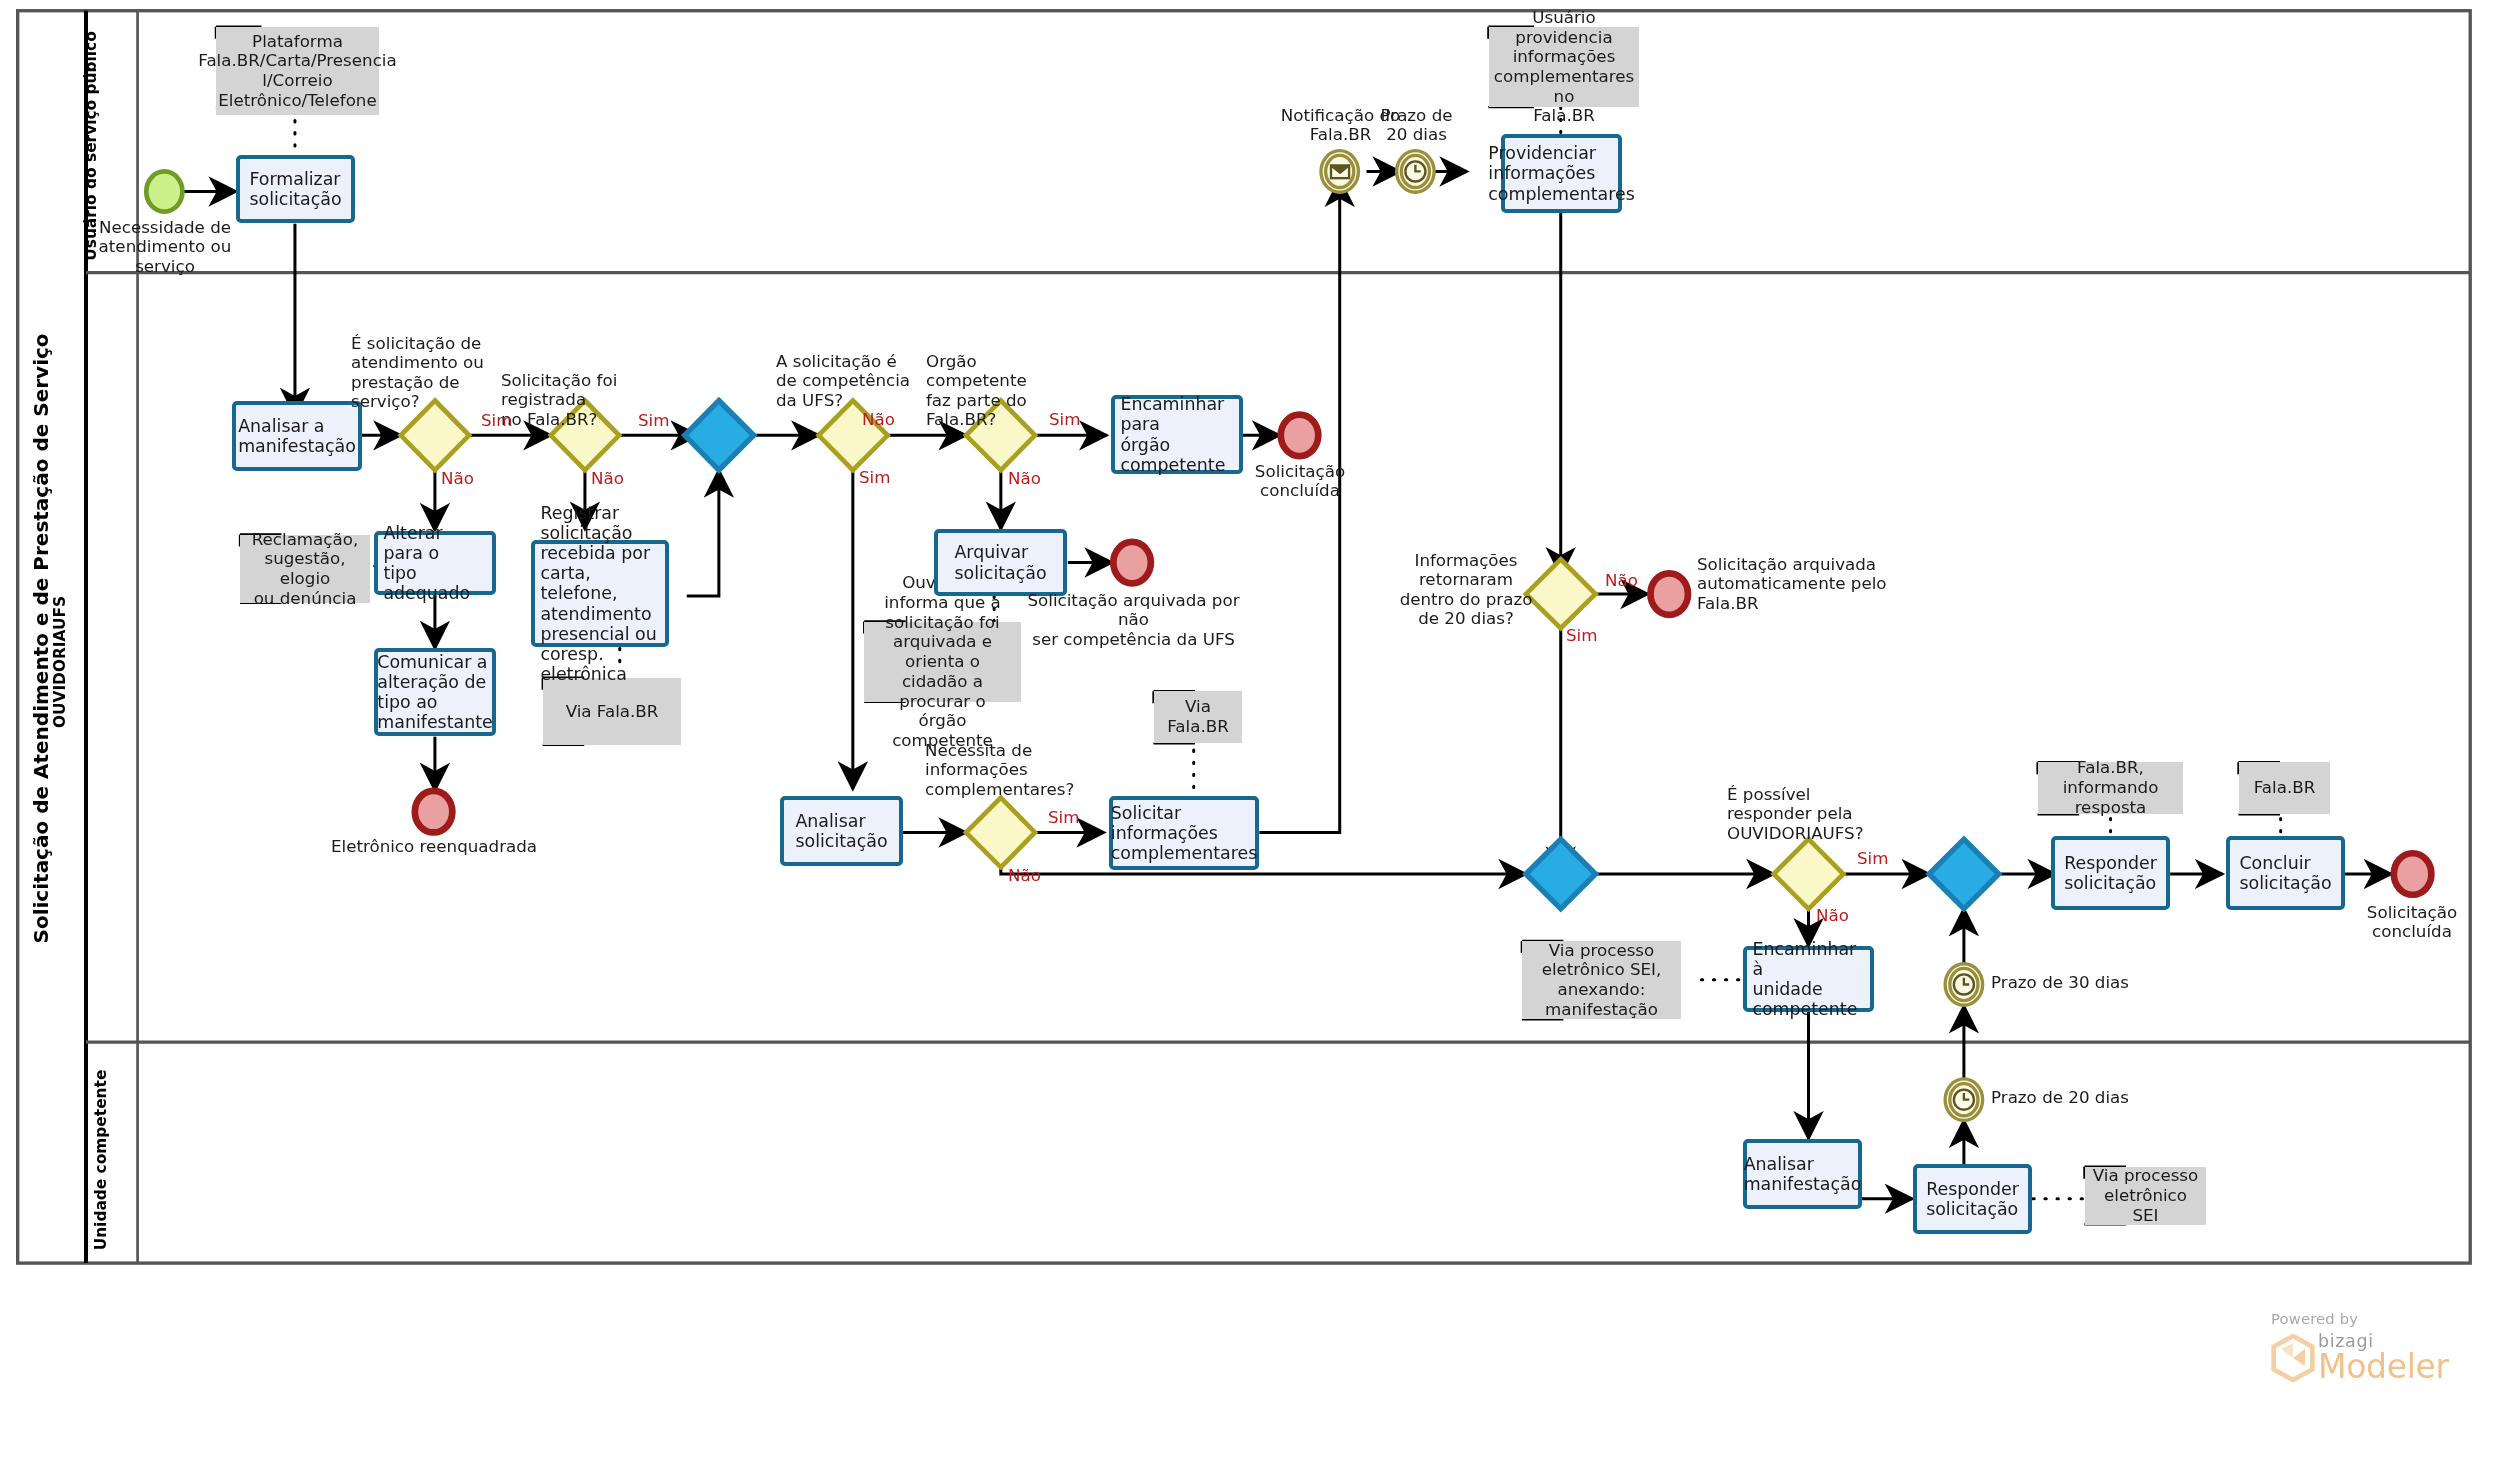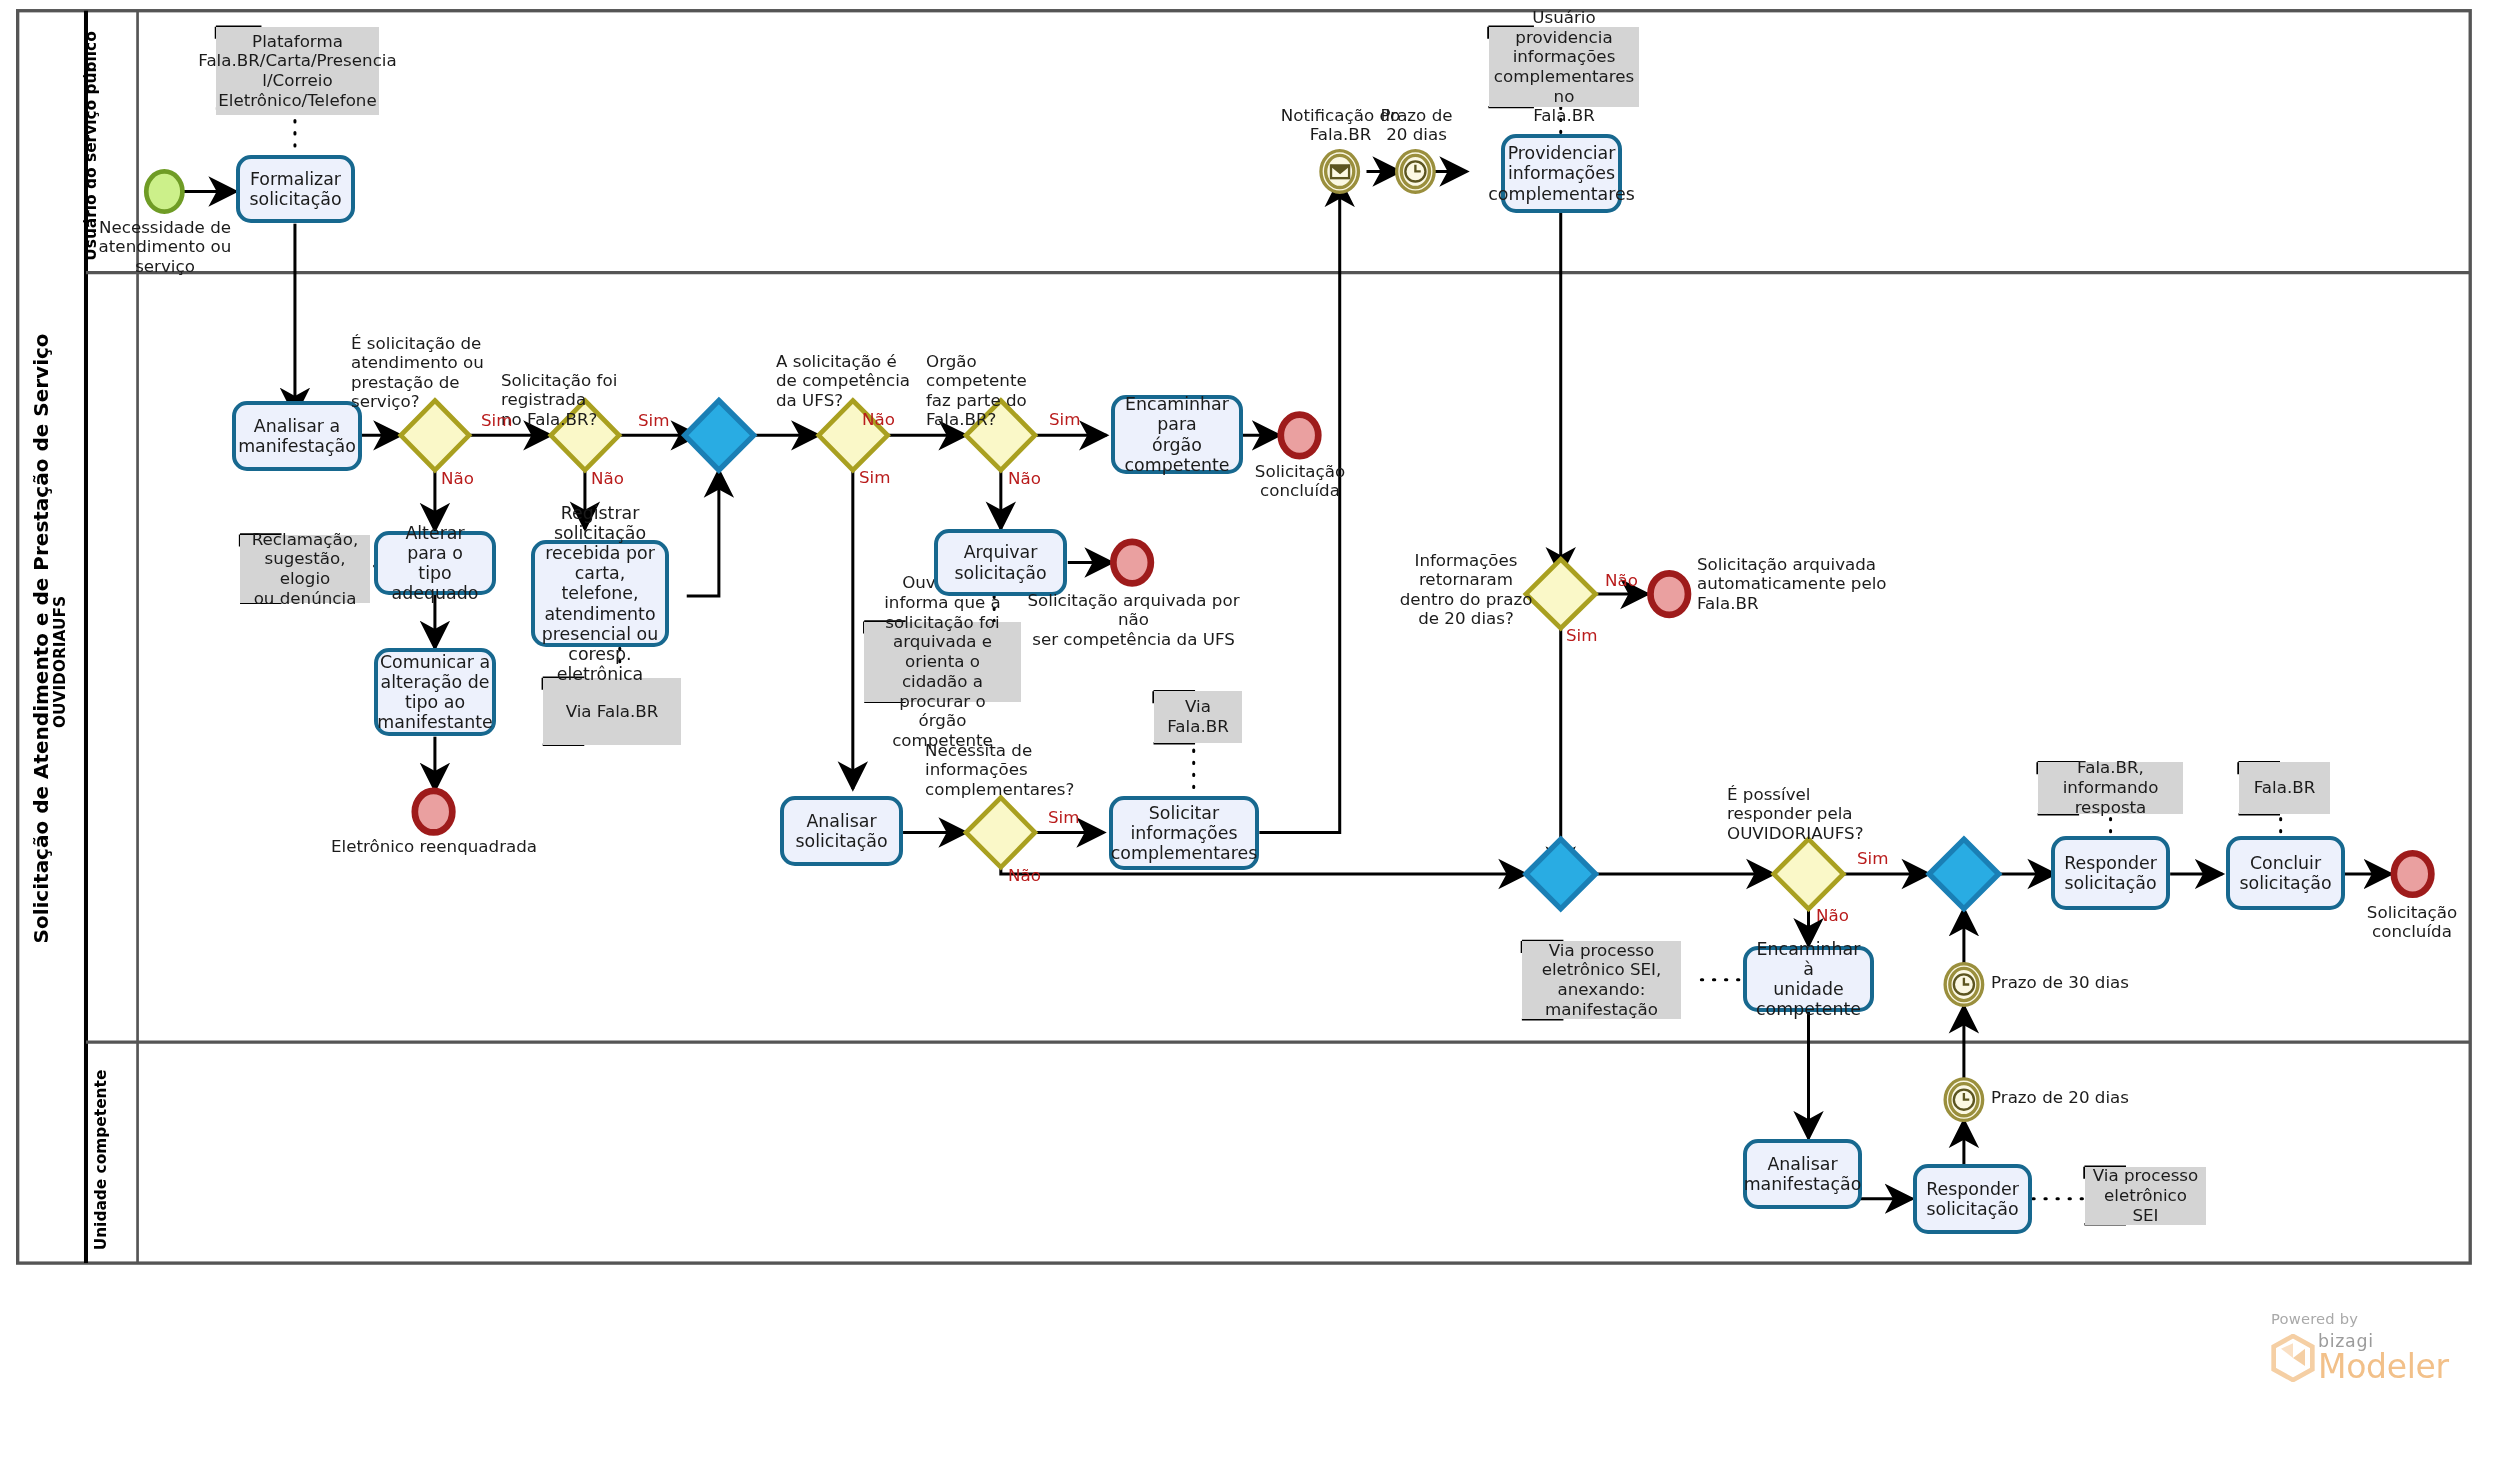--- a/index.html
+++ b/index.html
@@ -3,22 +3,22 @@
 <meta charset="utf-8">
 <style>
   html,body{margin:0;padding:0;background:#ffffff;}
   body{width:2512px;height:1460px;font-family:"DejaVu Sans",sans-serif;position:relative;overflow:hidden;}
   #stage{position:absolute;left:0;top:0;width:2512px;height:1460px;}
   svg#canvas{position:absolute;left:0;top:0;width:2512px;height:1460px;}
 
   
   .node{position:absolute;box-sizing:border-box;}
   .task{
-    background:#edf1fc;border:4px solid #17688f;border-radius:15px;
-    display:flex;align-items:center;justify-content:center;text-align:center;
+    background:#edf1fc;border:4px solid #17688f;border-radius:5px;
+    display:flex;align-items:center;justify-content:center;text-align:left;
     color:#1b1b1b;font-size:17.4px;line-height:1.16;padding:2.7px 5.4px;
   }
   .dataobj{
     background:#d4d4d4;border:0;color:#1b1b1b;font-size:16.7px;line-height:1.18;
     display:flex;align-items:center;justify-content:center;text-align:center;padding:2.7px 4px;
   }
   .gw-label{position:absolute;text-align:left;font-size:16.7px;line-height:1.16;color:#1b1b1b;}
   .ev-label{position:absolute;text-align:center;font-size:16.7px;line-height:1.16;color:#1b1b1b;}
   .flow-label{position:absolute;font-size:16.7px;line-height:1.1;color:#b91c1c;white-space:nowrap;}
   .lane-title{

